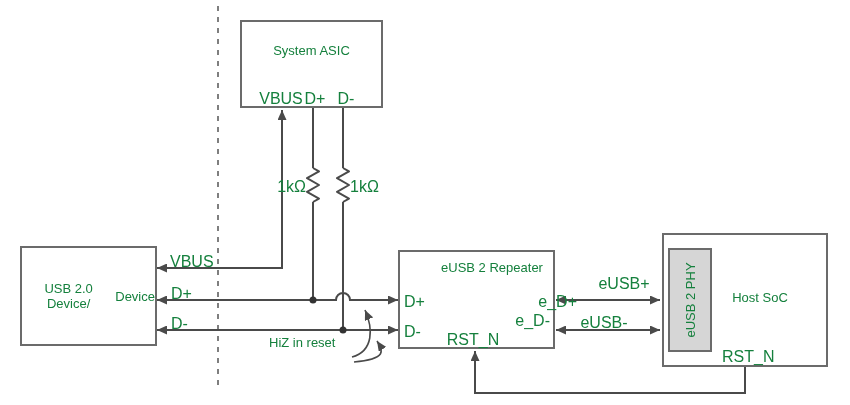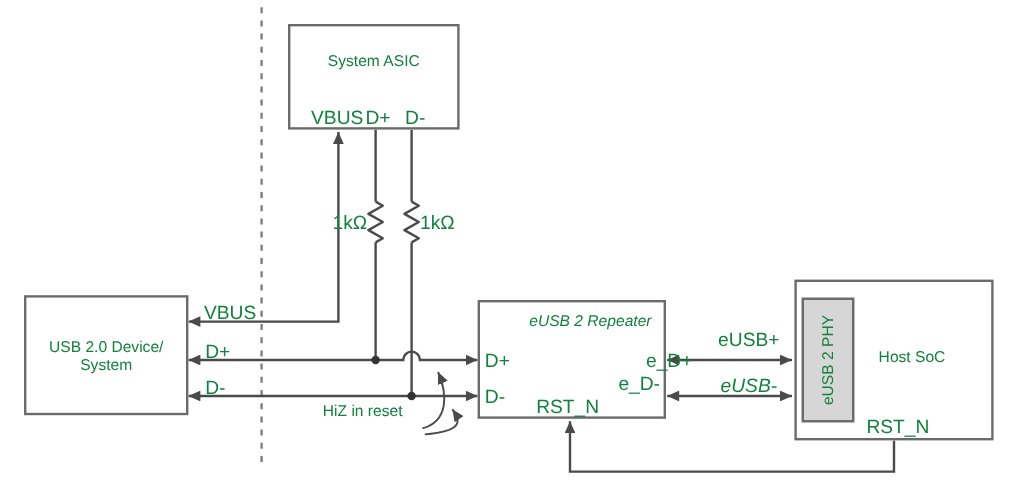--- a/index.html
+++ b/index.html
@@ -11,21 +11,21 @@
   .box{
     position:absolute;border:2px solid #6b6b6b;background:#ffffff;box-sizing:border-box;
   }
   .box.phy{background:#d6d6d6;border:2px solid #6b6b6b;}
   .lbl{position:absolute;white-space:nowrap;line-height:1.15;}
   .t13{font-size:13px;}
   .t12{font-size:16px;}
   .center{transform:translateX(-50%);}
   .rightal{transform:translateX(-100%);}
   .blocktitle{text-align:center;}
-  .devbox{display:flex;flex-direction:column;justify-content:center;align-items:center;
+  .devbox{display:flex;justify-content:center;align-items:center;
     text-align:center;font-size:13px;}
   .phylabel{
     position:absolute;left:690px;top:300px;font-size:13px;
     transform:translate(-50%,-50%) rotate(-90deg);white-space:nowrap;
   }
 </style>
 </head>
 <body>
 
 <div class="canvas">
@@ -72,37 +72,37 @@
   <div class="lbl t13 blocktitle" style="left:240px;top:44px;width:143px;">System ASIC</div>
   <div class="lbl t12 center" style="left:281px;top:90px;">VBUS</div>
   <div class="lbl t12 center" style="left:315px;top:90px;">D+</div>
   <div class="lbl t12 center" style="left:346px;top:90px;">D-</div>
 
   <div class="lbl t12 rightal" style="left:306px;top:178px;">1kΩ</div>
   <div class="lbl t12" style="left:350px;top:178px;">1kΩ</div>
 
   <div class="box devbox" style="left:20px;top:246px;width:137px;height:100px;">
     <div>USB 2.0 Device/</div>
-    <div>System</div>
+    <div>Device</div>
   </div>
 
   <div class="lbl t12" style="left:170px;top:253px;">VBUS</div>
   <div class="lbl t12" style="left:171px;top:285px;">D+</div>
   <div class="lbl t12" style="left:171px;top:315px;">D-</div>
 
   <div class="box" style="left:398px;top:250px;width:157px;height:99px;"></div>
-  <div class="lbl t13 blocktitle" style="left:398px;top:261px;width:188px;font-style:italic;">eUSB 2 Repeater</div>
+  <div class="lbl t13 blocktitle" style="left:398px;top:261px;width:188px;">eUSB 2 Repeater</div>
   <div class="lbl t12" style="left:404px;top:293px;">D+</div>
   <div class="lbl t12" style="left:404px;top:323px;">D-</div>
   <div class="lbl t12 rightal" style="left:577px;top:293px;">e_D+</div>
   <div class="lbl t12 rightal" style="left:550px;top:312px;">e_D-</div>
   <div class="lbl t12 center" style="left:473px;top:331px;">RST_N</div>
 
   <div class="lbl t12 center" style="left:624px;top:275px;">eUSB+</div>
-  <div class="lbl t12 center" style="left:624px;top:314px;font-style:italic;">eUSB-</div>
+  <div class="lbl t12 center" style="left:604px;top:314px;">eUSB-</div>
 
   <div class="box" style="left:662px;top:233px;width:166px;height:134px;"></div>
   <div class="box phy" style="left:668px;top:248px;width:44px;height:104px;"></div>
   <div class="phylabel">eUSB 2 PHY</div>
   <div class="lbl t13 center" style="left:760px;top:291px;">Host SoC</div>
   <div class="lbl t12" style="left:722px;top:348px;">RST_N</div>
 
   <div class="lbl t13" style="left:269px;top:336px;">HiZ in reset</div>
 
 </div>

